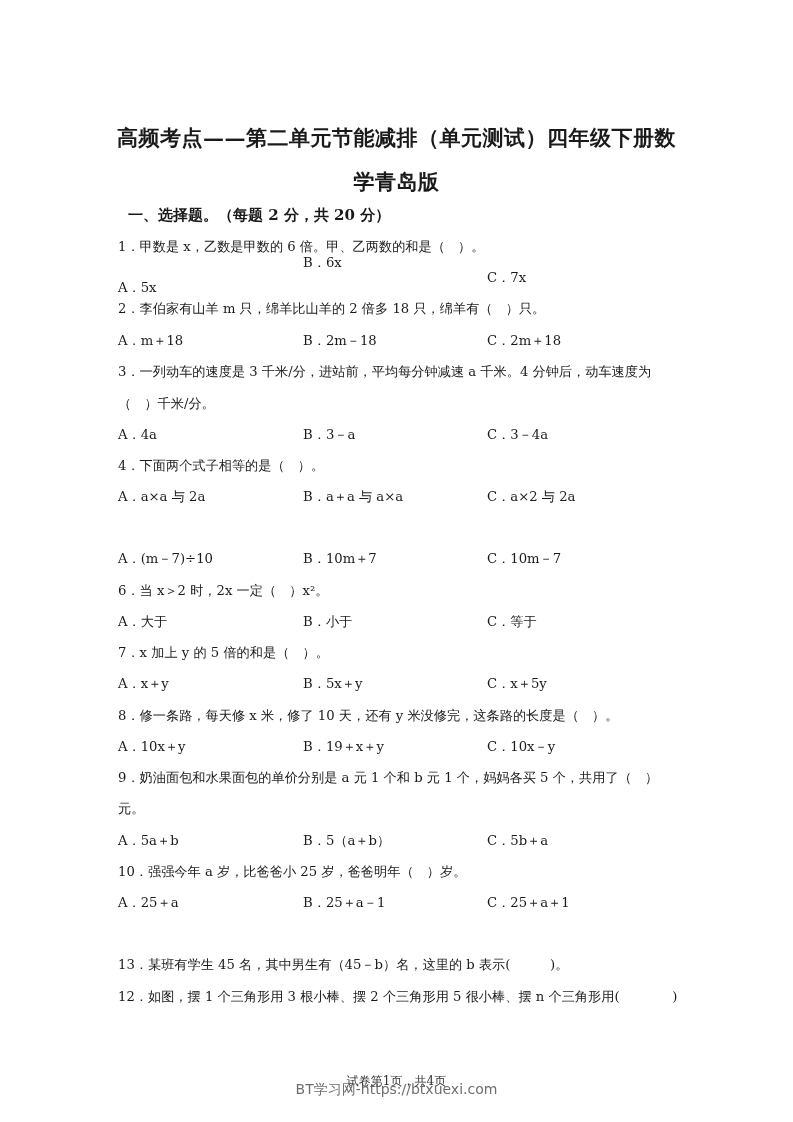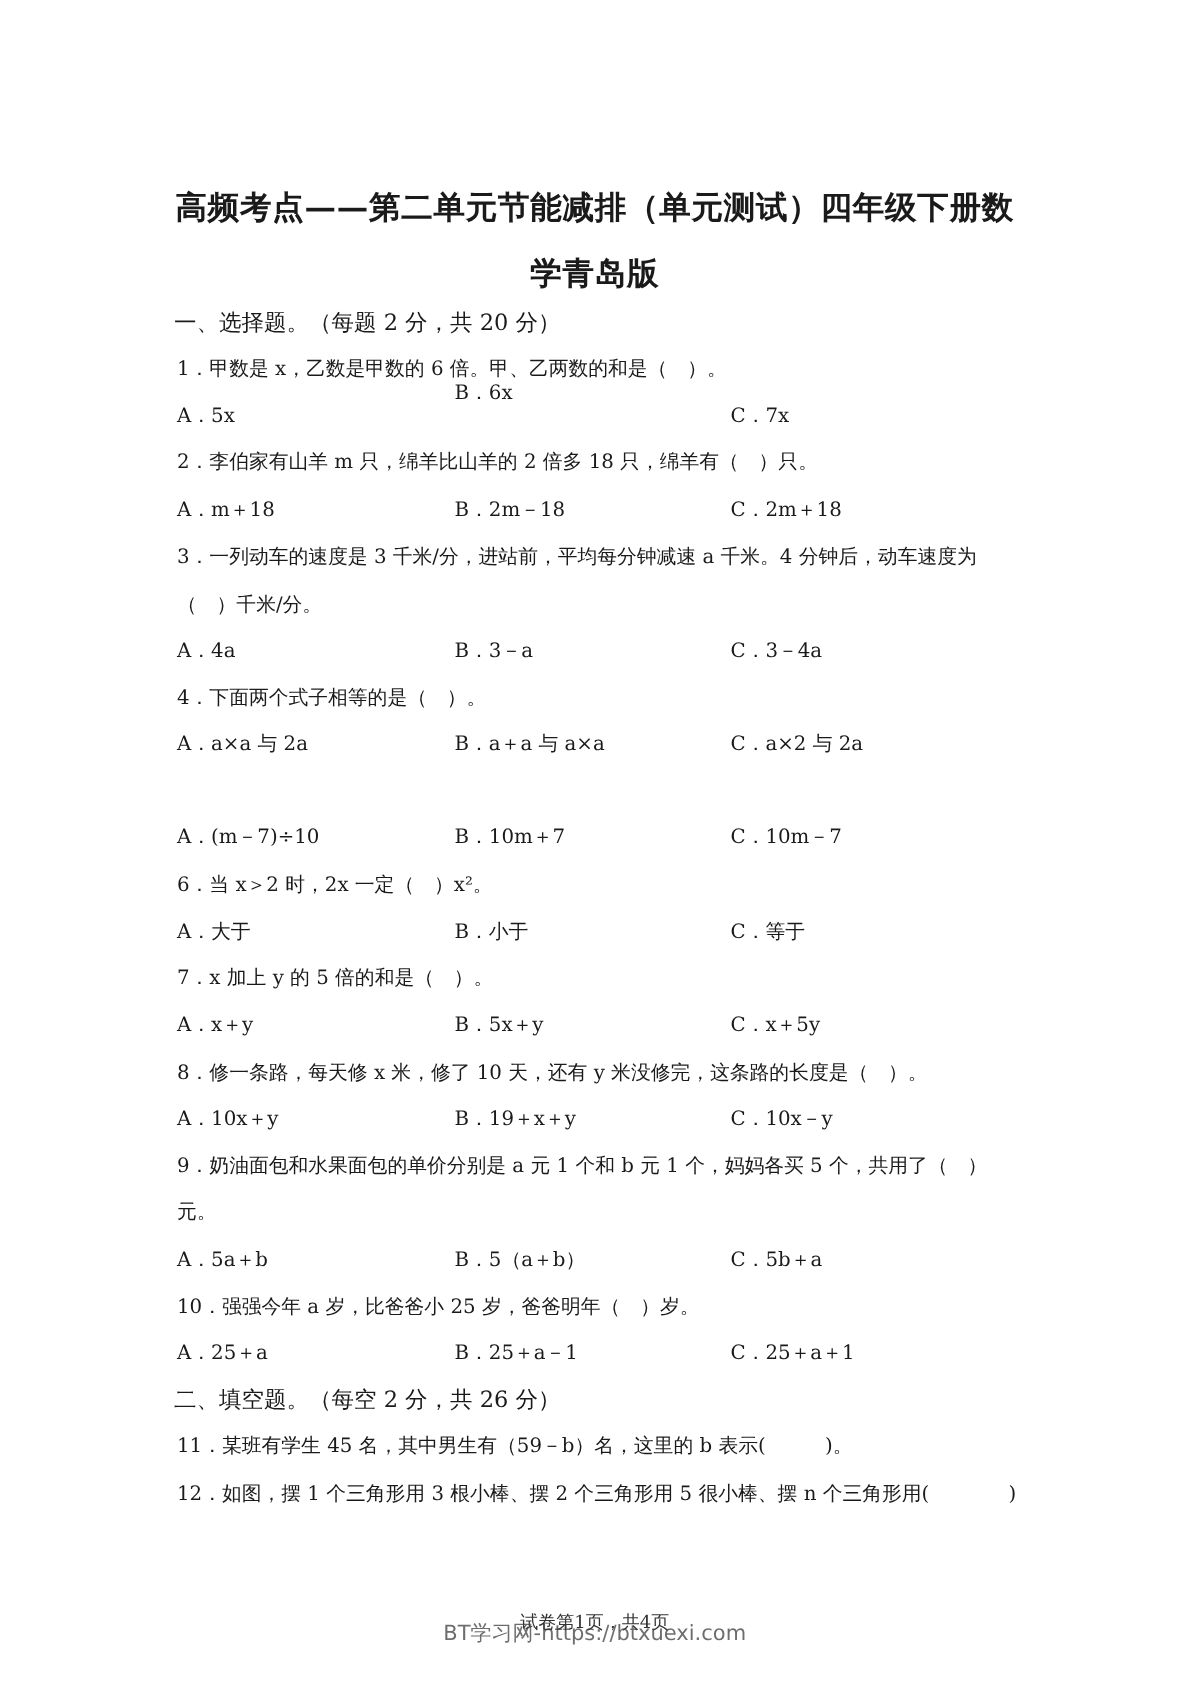--- a/index.html
+++ b/index.html
@@ -27,22 +27,22 @@
       text-align: center;
       font-weight: bold;
       font-size: 21px;
       letter-spacing: 0.5px;
       line-height: 1;
     }
     .title.l1 { top: 127px; }
     .title.l2 { top: 171px; }
     .section {
       position: absolute;
-      left: 116px;
-      font-weight: normal;
+      left: 128px;
+      font-weight: bold;
       font-size: 15px;
       line-height: 1;
     }
     .line {
       position: absolute;
       left: 118px;
       font-size: 13.2px;
       line-height: 1;
       white-space: nowrap;
     }
@@ -82,21 +82,21 @@
 <body>
 
 <div class="page">
 
   <div class="title l1">高频考点——第二单元节能减排（单元测试）四年级下册数</div>
   <div class="title l2">学青岛版</div>
 
   <div class="section" style="top:208px">一、选择题。（每题 2 分，共 20 分）</div>
 
   <div class="line" style="top:240px">1．甲数是 x，乙数是甲数的 6 倍。甲、乙两数的和是（　）。</div>
-  <div class="opt a" style="top:271px">A．5x</div>
+  <div class="opt a" style="top:281px">A．5x</div>
   <div class="opt b" style="top:256px">B．6x</div>
   <div class="opt c" style="top:271px">C．7x</div>
 
   <div class="line" style="top:302px">2．李伯家有山羊 m 只，绵羊比山羊的 2 倍多 18 只，绵羊有（　）只。</div>
   <div class="opt a" style="top:334px">A．m＋18</div>
   <div class="opt b" style="top:334px">B．2m－18</div>
   <div class="opt c" style="top:334px">C．2m＋18</div>
 
   <div class="line" style="top:365px">3．一列动车的速度是 3 千米/分，进站前，平均每分钟减速 a 千米。4 分钟后，动车速度为</div>
   <div class="line" style="top:397px">（　）千米/分。</div>
@@ -132,21 +132,20 @@
   <div class="line" style="top:802px">元。</div>
   <div class="opt a" style="top:834px">A．5a＋b</div>
   <div class="opt b" style="top:834px">B．5（a＋b）</div>
   <div class="opt c" style="top:834px">C．5b＋a</div>
 
   <div class="line" style="top:865px">10．强强今年 a 岁，比爸爸小 25 岁，爸爸明年（　）岁。</div>
   <div class="opt a" style="top:896px">A．25＋a</div>
   <div class="opt b" style="top:896px">B．25＋a－1</div>
   <div class="opt c" style="top:896px">C．25＋a＋1</div>
 
-  <div class="section" style="top:926px">二、填空题。（每空 2 分，共 26 分）</div>
 
-  <div class="line" style="top:958px">11．某班有学生 45 名，其中男生有（59－b）名，这里的 b 表示(　　　)。</div>
+  <div class="line" style="top:958px">13．某班有学生 45 名，其中男生有（45－b）名，这里的 b 表示(　　　)。</div>
   <div class="line" style="top:990px">12．如图，摆 1 个三角形用 3 根小棒、摆 2 个三角形用 5 很小棒、摆 n 个三角形用(　　　　)</div>
 
   <div class="footer">试卷第1页，共4页</div>
   <div class="watermark">BT学习网-https://btxuexi.com</div>
 
 </div>
 
 </body></html>

